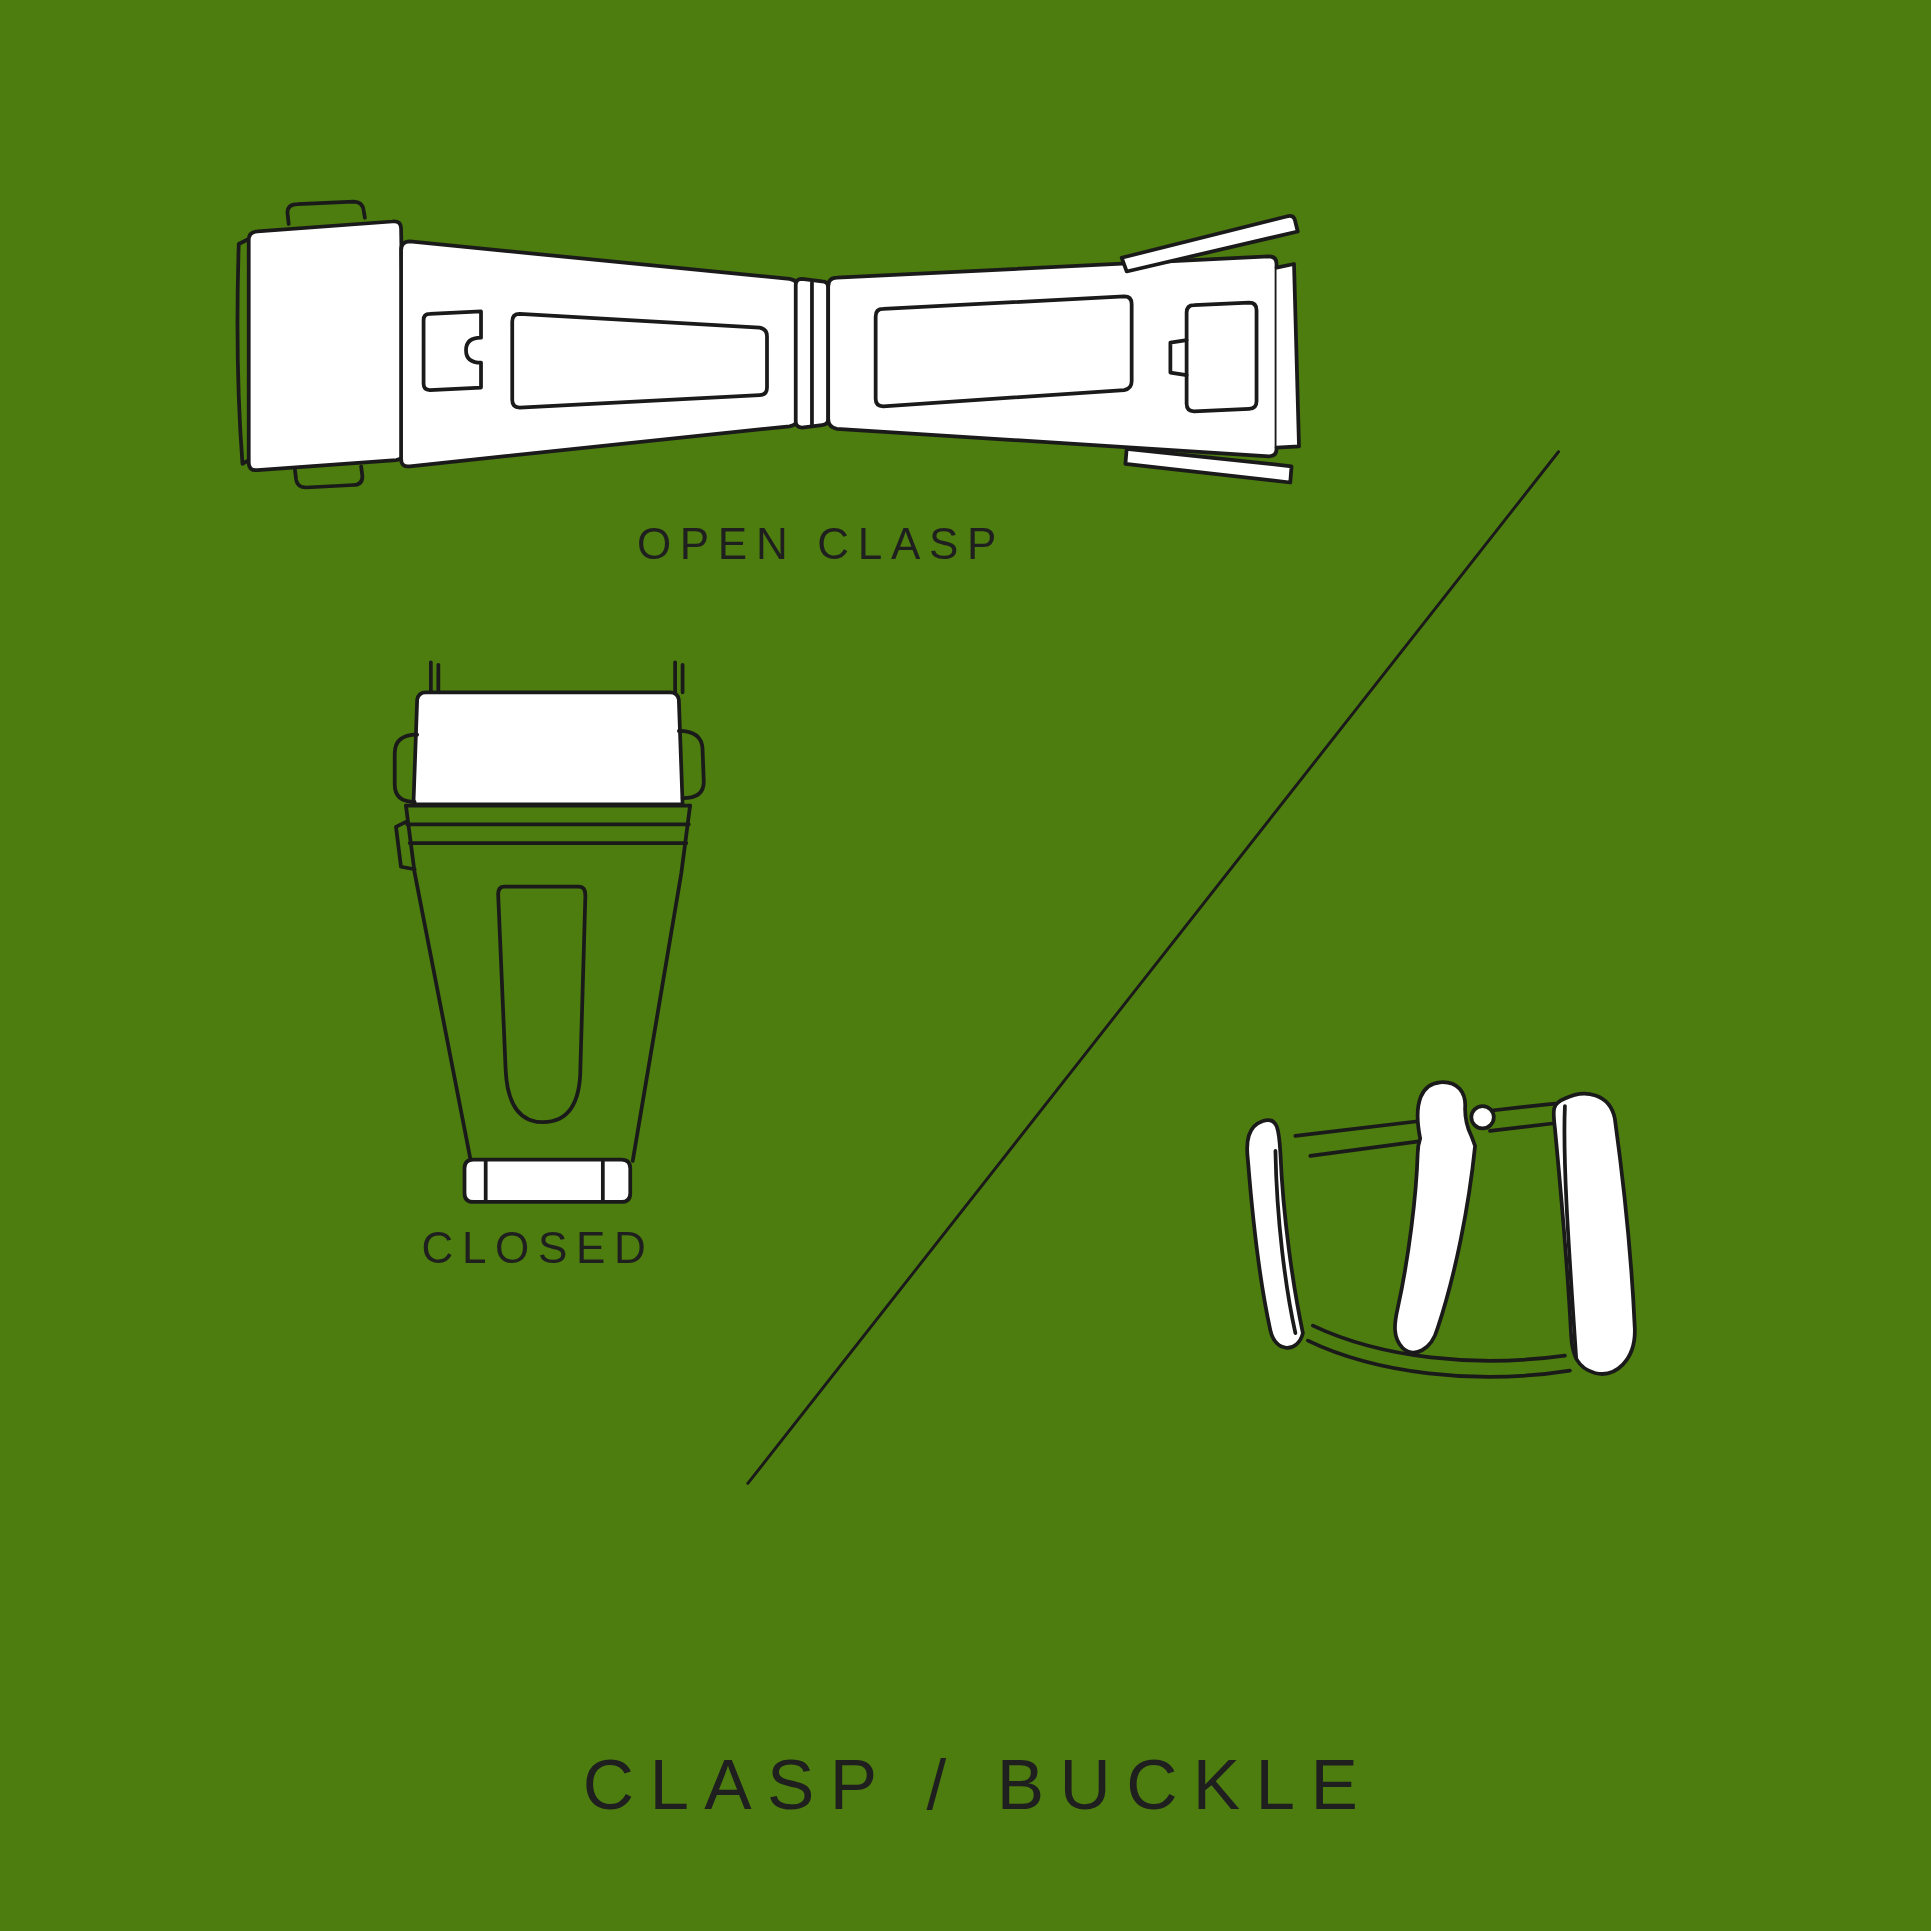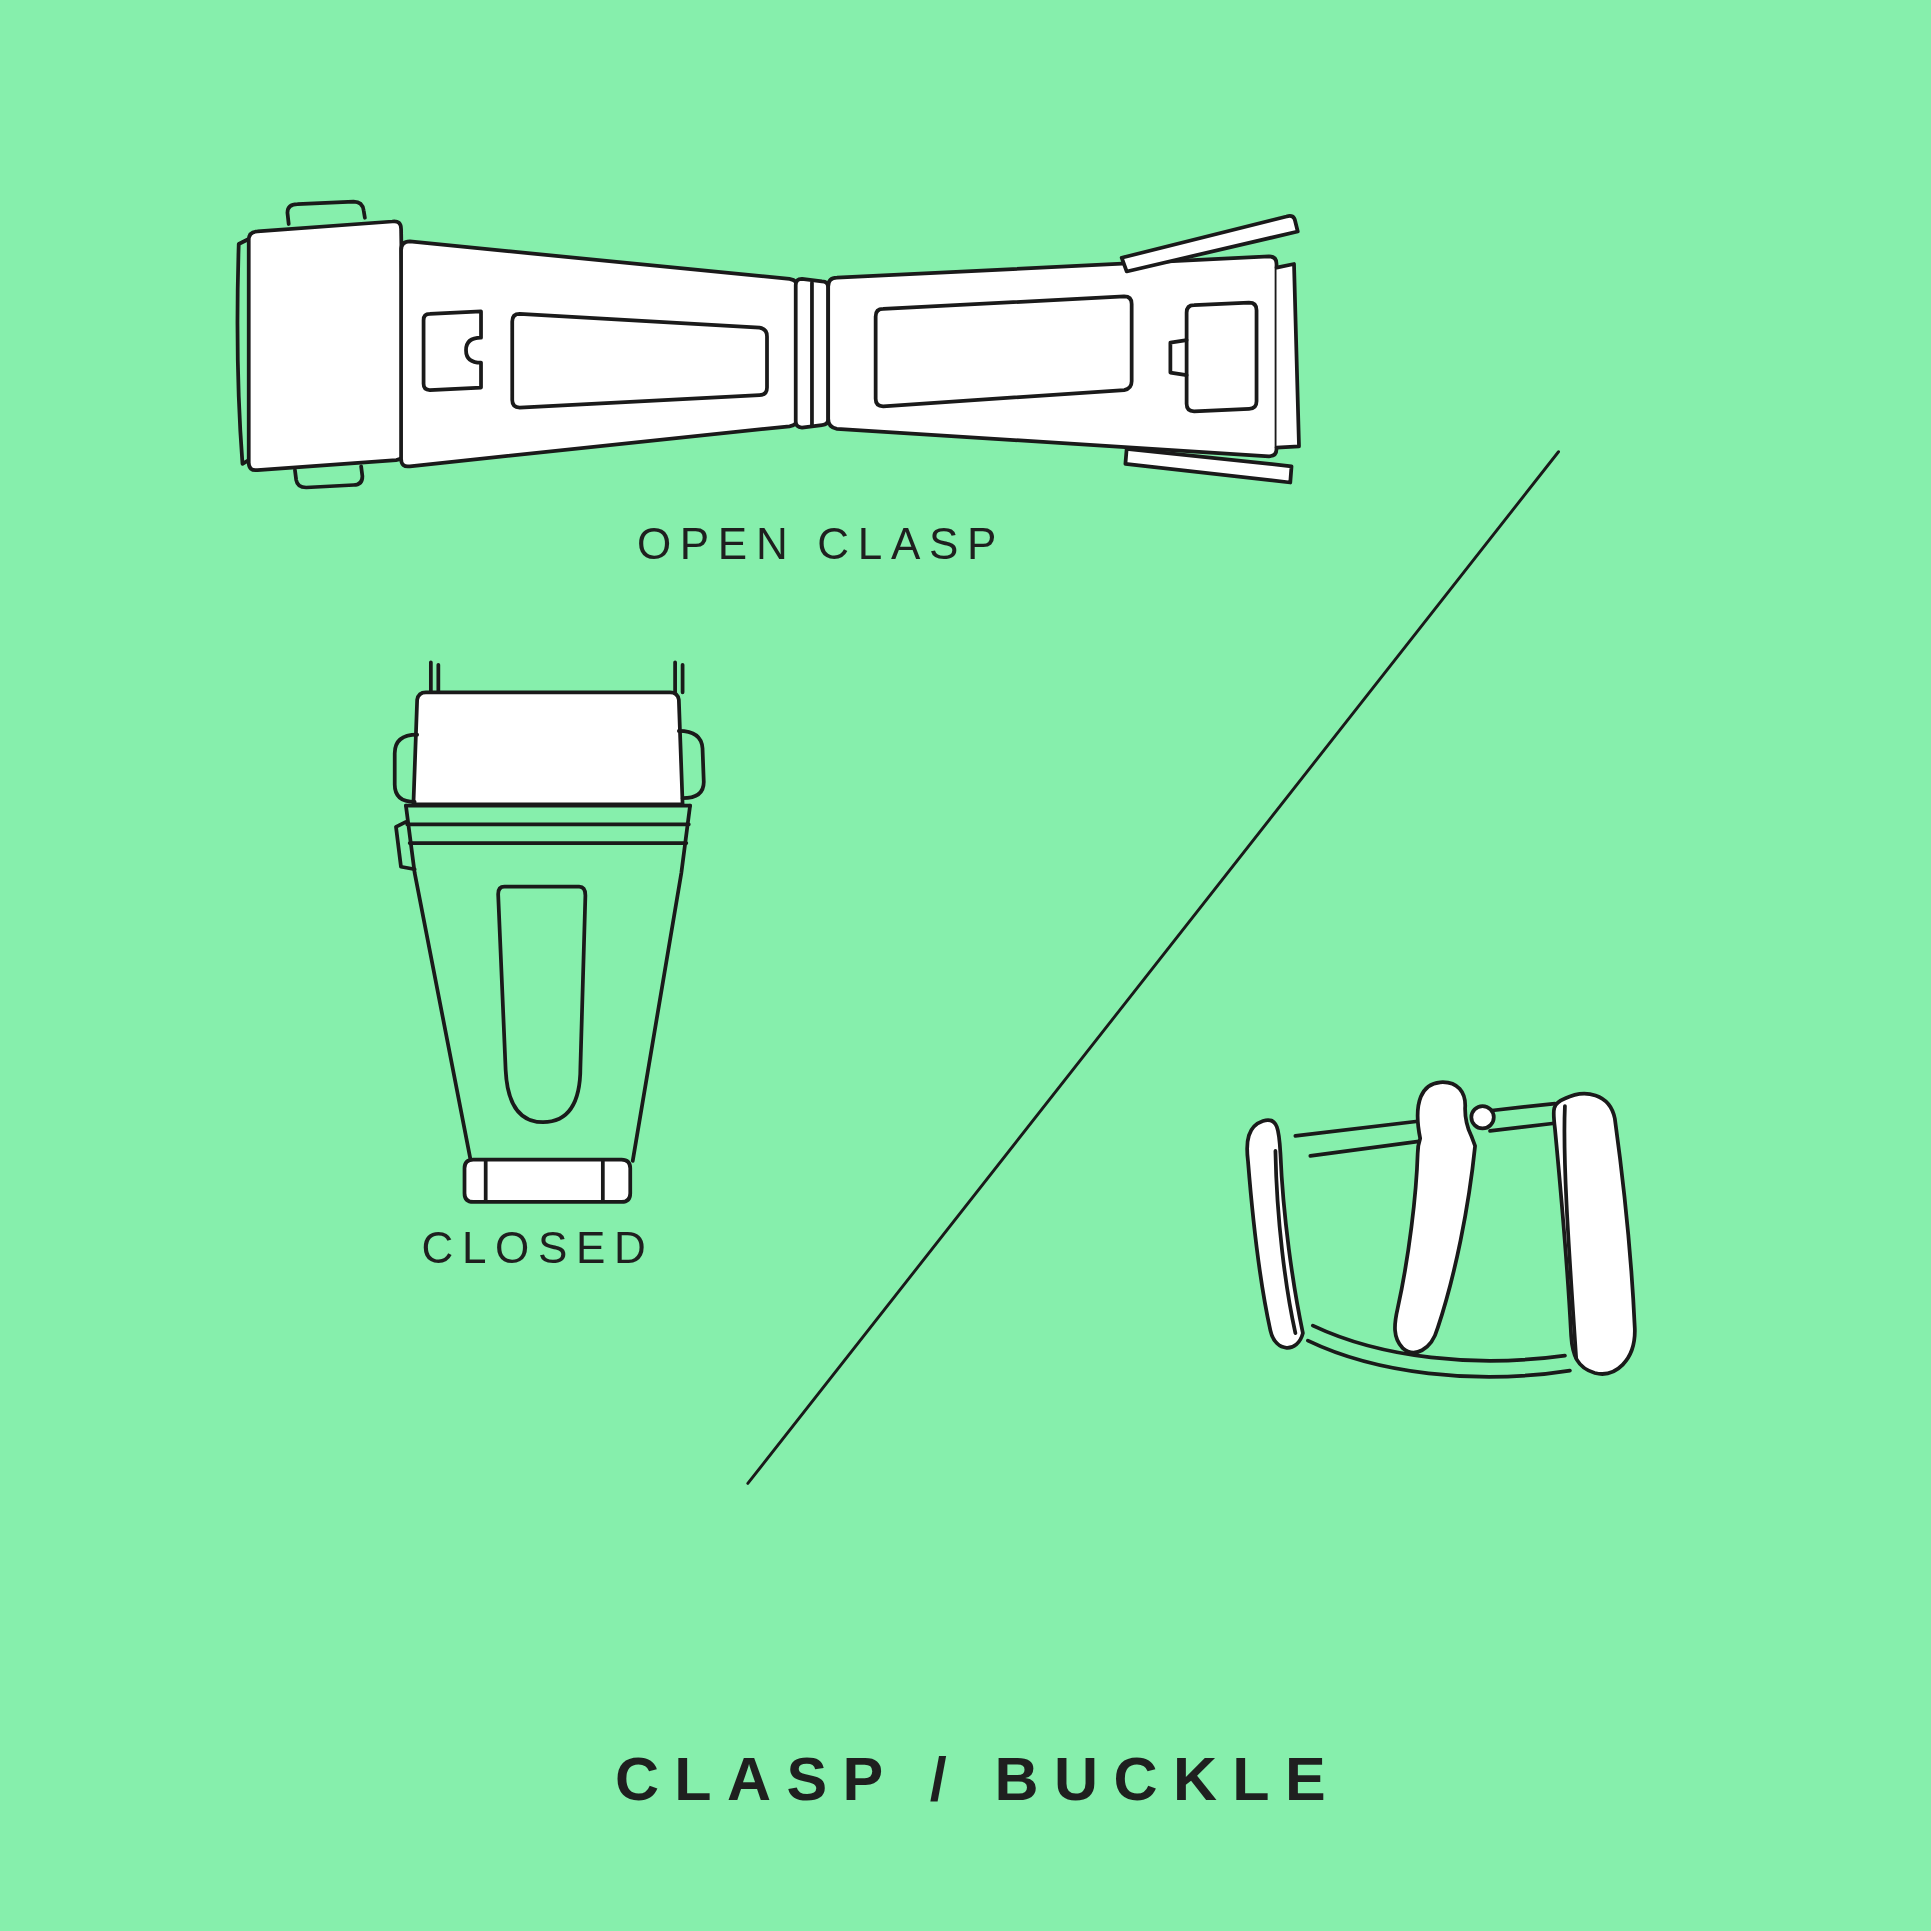--- a/index.html
+++ b/index.html
@@ -1,35 +1,35 @@
 <!DOCTYPE html>
 <html><head>
 <meta charset="utf-8">
 <style>
   html,body{margin:0;padding:0;background:#ffffff;}
   body{width:1931px;height:1931px;position:relative;font-family:"Liberation Sans",sans-serif;}
-  .canvas{position:absolute;inset:0;background:#86efac;overflow:hidden;}
+  .canvas{position:absolute;inset:0;background:#4d7c0f;overflow:hidden;}
   .fig{position:absolute;}
   .caption{
     position:absolute;
     transform:translateX(-50%);
     color:#1f1f1f;
     font-size:44px;
     letter-spacing:8.7px;
     white-space:nowrap;
     font-weight:400;
   }
   .title{
     position:absolute;
     transform:translateX(-50%);
     color:#1f1f1f;
-    font-size:61px;
+    font-size:71px;
     letter-spacing:15.4px;
     white-space:nowrap;
-    font-weight:700;
+    font-weight:400;
     text-align:right;
   }
   svg{display:block;width:100%;height:100%;}
 </style>
 </head>
 <body>
 
 <div class="canvas">
 
   <div class="fig" style="left:230px;top:199px;width:1074px;height:306px;">

